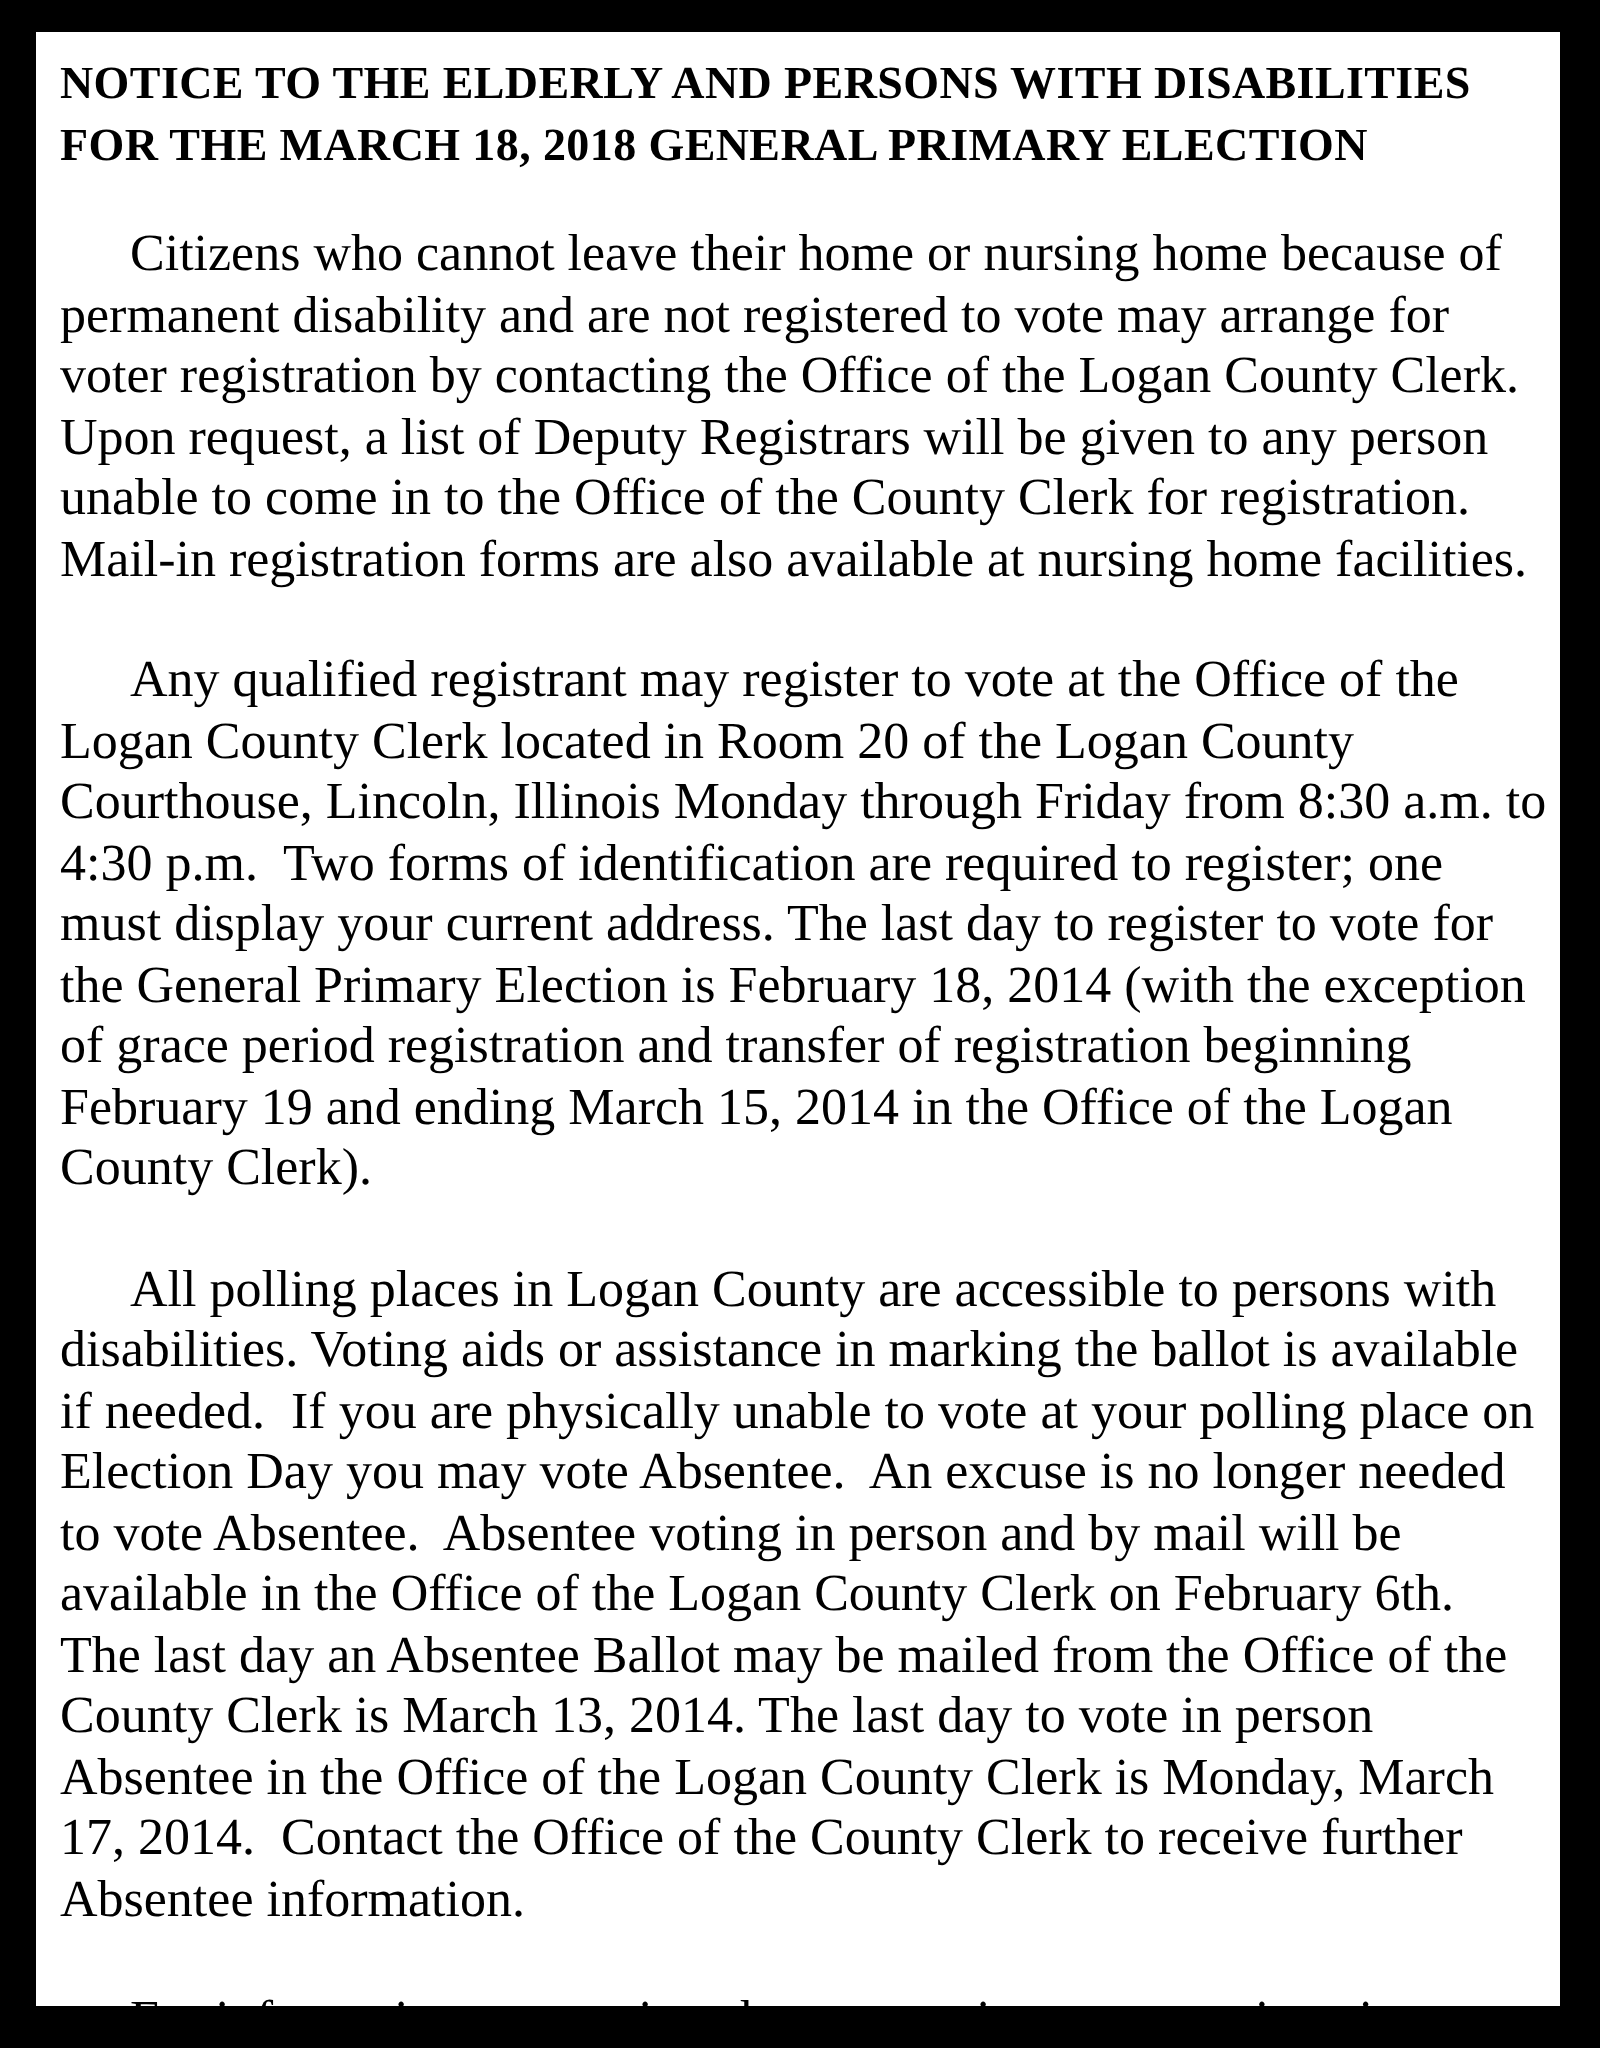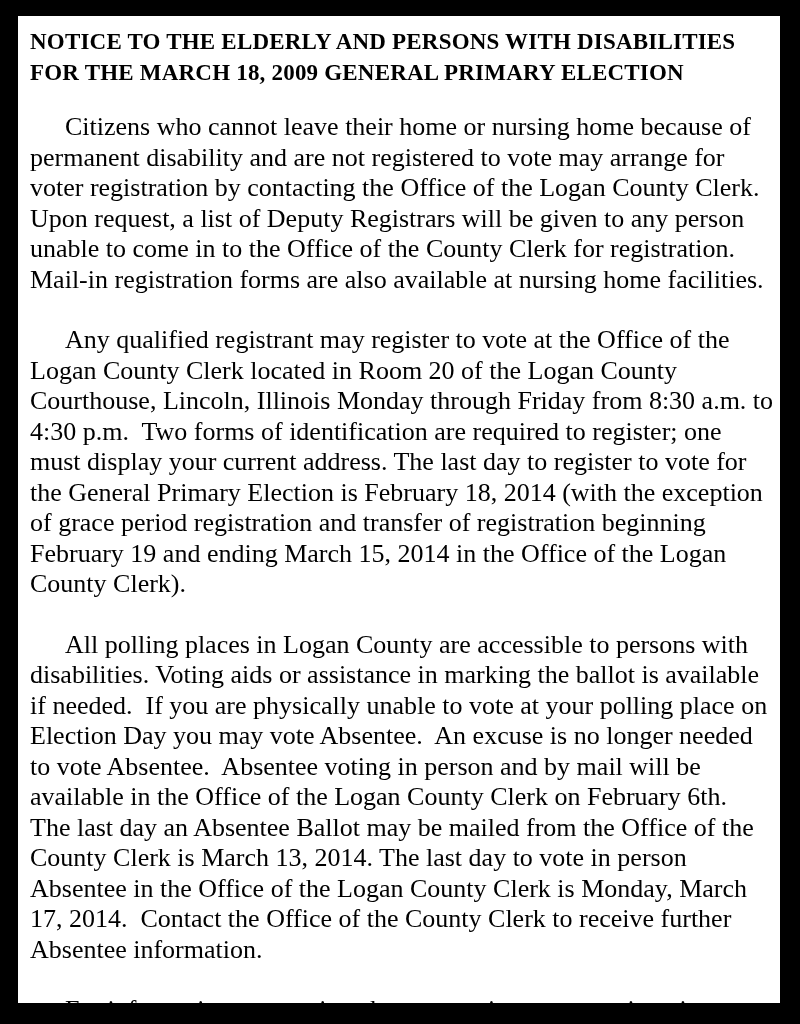--- a/index.html
+++ b/index.html
@@ -47,21 +47,21 @@
   }
   .signature-line1 {
     margin-left: 332px;
     white-space: pre-wrap;
   }
 </style>
 </head>
 <body>
 
 <div class="page">
-  <h1 class="doc-title">NOTICE TO THE ELDERLY AND PERSONS WITH DISABILITIES FOR THE MARCH 18, 2009 GENERAL PRIMARY ELECTION</h1>
+  <h1 class="doc-title">NOTICE TO THE ELDERLY AND PERSONS WITH DISABILITIES FOR THE MARCH 18, 2018 GENERAL PRIMARY ELECTION</h1>
 
   <p class="doc-paragraph">Citizens who cannot leave their home or nursing home because of permanent disability and are not registered to vote may arrange for voter registration by contacting the Office of the Logan County Clerk.  Upon request, a list of Deputy Registrars will be given to any person unable to come in to the Office of the County Clerk for registration.  Mail-in registration forms are also available at nursing home facilities.</p>
 
   <p class="doc-paragraph">Any qualified registrant may register to vote at the Office of the Logan County Clerk located in Room 20 of the Logan County Courthouse, Lincoln, Illinois Monday through Friday from 8:30 a.m. to 4:30 p.m.  Two forms of identification are required to register; one must display your current address. The last day to register to vote for the General Primary Election is February 18, 2014 (with the exception of grace period registration and transfer of registration beginning February 19 and ending March 15, 2014 in the Office of the Logan County Clerk).</p>
 
   <p class="doc-paragraph">All polling places in Logan County are accessible to persons with disabilities. Voting aids or assistance in marking the ballot is available if needed.  If you are physically unable to vote at your polling place on Election Day you may vote Absentee.  An excuse is no longer needed to vote Absentee.  Absentee voting in person and by mail will be available in the Office of the Logan County Clerk on February 6th.  The last day an Absentee Ballot may be mailed from the Office of the County Clerk is March 13, 2014. The last day to vote in person Absentee in the Office of the Logan County Clerk is Monday, March 17, 2014.  Contact the Office of the County Clerk to receive further Absentee information.</p>
 
   <p class="doc-paragraph">For information concerning absentee voting, voter registration, or voting for the elderly or disabled, please contact the Office of the Logan County Clerk at (280) 732-4148.</p>
 
   <div class="signature-block">

